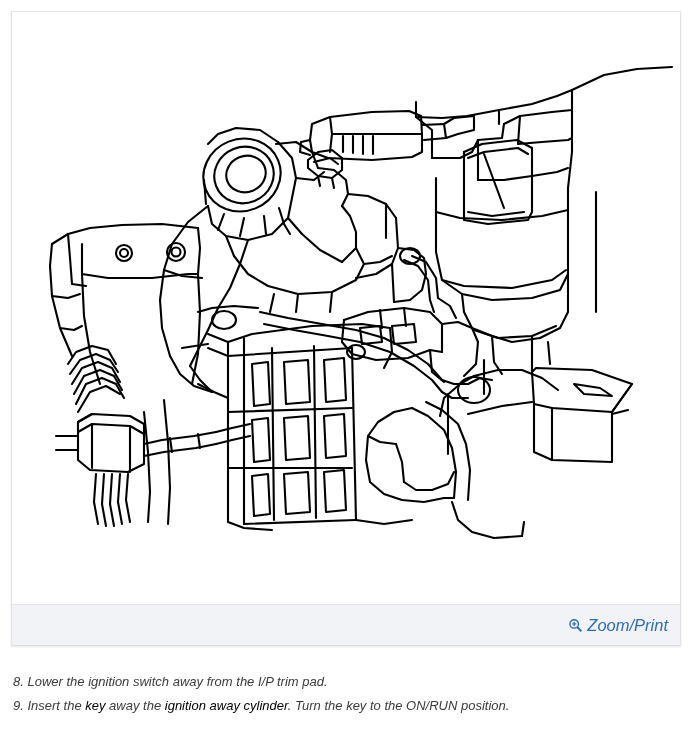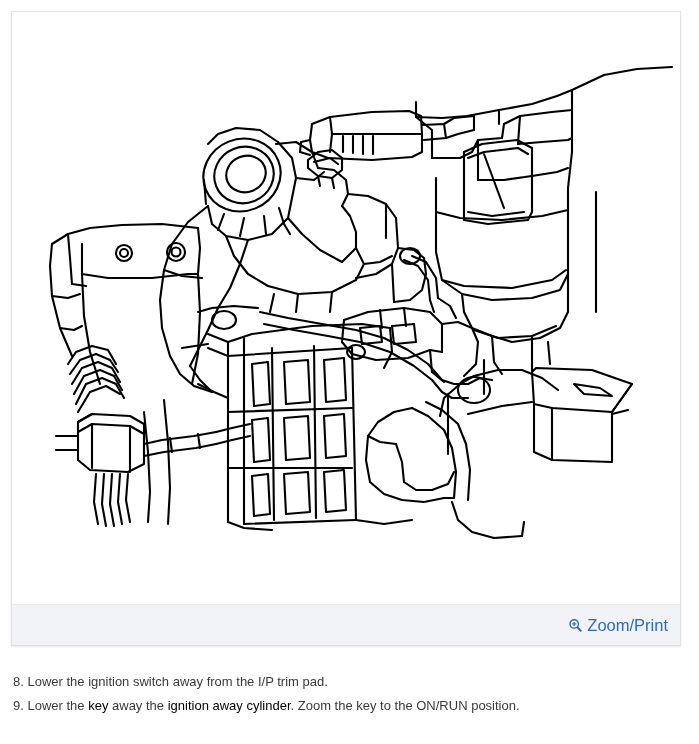--- a/index.html
+++ b/index.html
@@ -13,20 +13,21 @@
   body {
     font-family: "Liberation Sans", sans-serif;
     -webkit-font-smoothing: antialiased;
   }
 
   #root {
     position: relative;
     width: 699px;
     height: 744px;
     background: #ffffff;
+    font-style: italic;
   }
 
   
   .figure-panel {
     position: absolute;
     left: 11px;
     top: 11px;
     width: 670px;
     height: 635px;
     background: #ffffff;
@@ -364,18 +365,18 @@
     </div>
   </div>
 
   <div class="steps">
 
     <div class="step-line">
       <span class="num">8.</span><span> Lower the ignition switch away from the I/P trim pad.</span>
     </div>
 
     <div class="step-line">
-      <span class="num">9.</span><span> Lower the </span><a class="link-term" href="#">key</a><span> away the </span><a class="link-term" href="#">ignition away cylinder</a><span>. Zoom the key to the ON/RUN position.</span>
+      <span class="num">9.</span><span> Insert the </span><a class="link-term" href="#">key</a><span> away the </span><a class="link-term" href="#">ignition away cylinder</a><span>. Turn the key to the ON/RUN position.</span>
     </div>
 
   </div>
 
 </div>
 
 </body></html>

